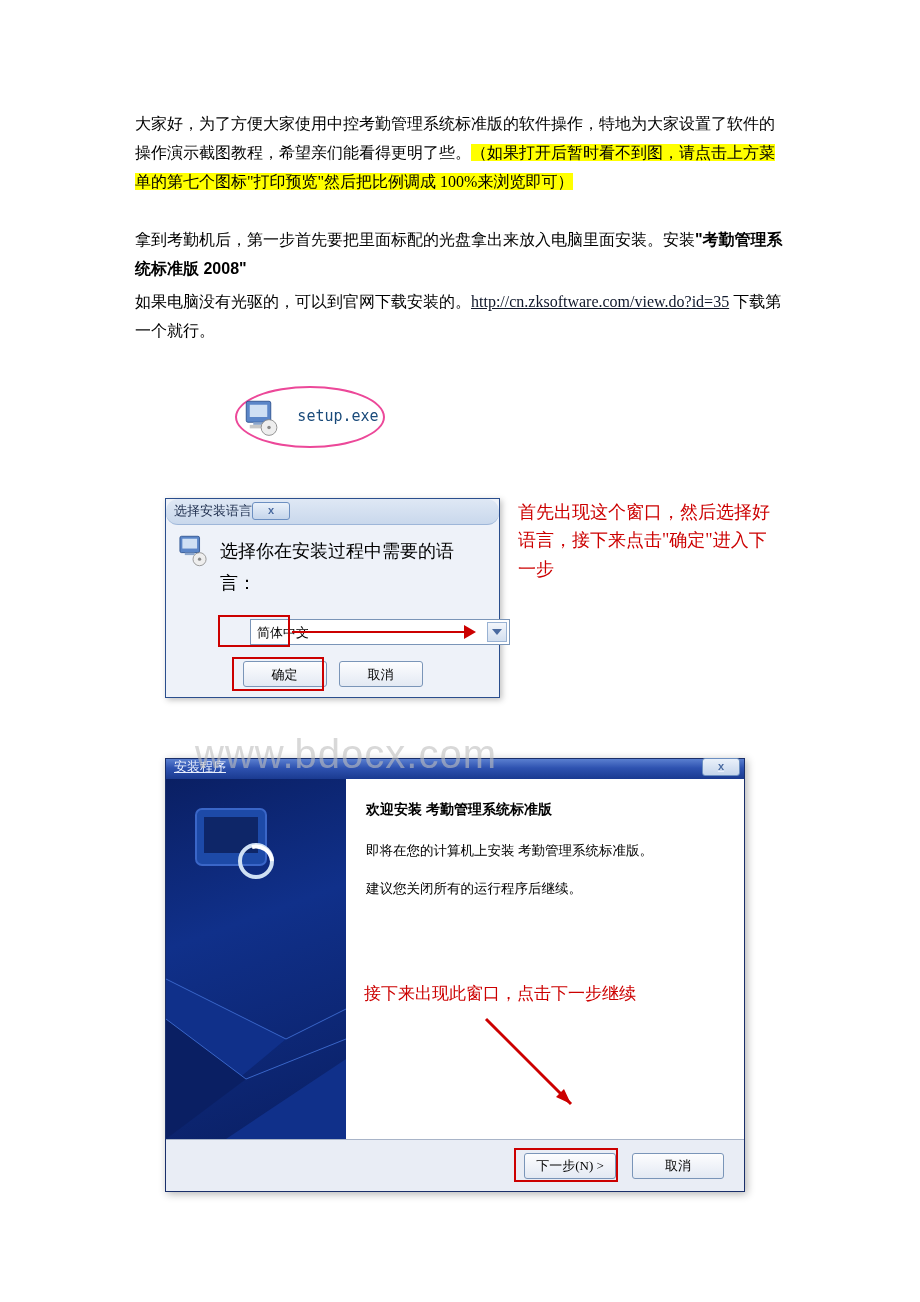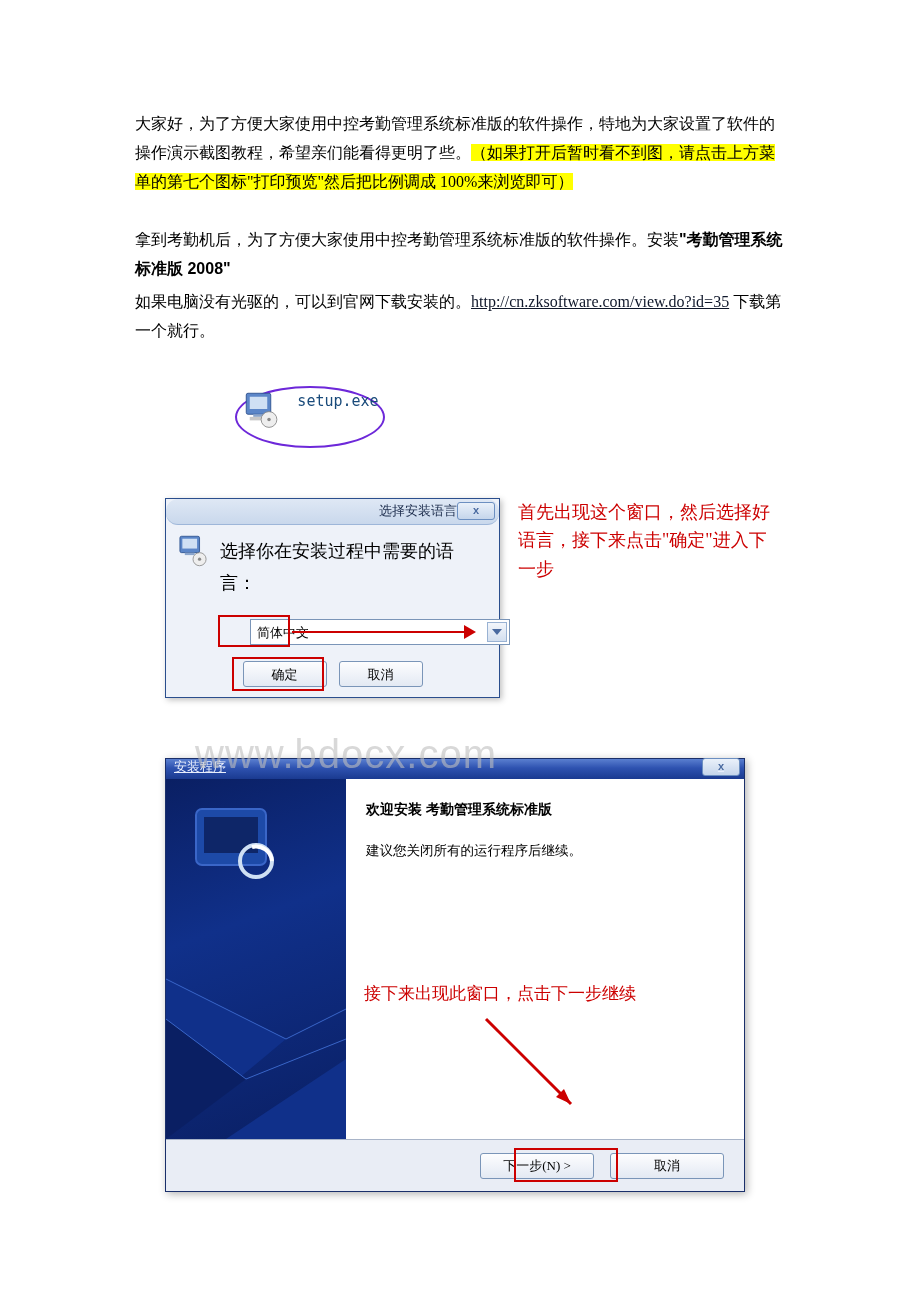--- a/index.html
+++ b/index.html
@@ -15,43 +15,43 @@
     .para { margin-bottom: 4px; }
     .highlight { background: #ffff00; }
     .bold { font-weight: bold; font-family: "SimHei", "黑体", sans-serif; }
     a.link { color: #0f172a; text-decoration: underline; }
     .section1 { margin-bottom: 30px; }
     .section2 { margin-bottom: 40px; }
 
     
     .setup-row { display: flex; align-items: center; gap: 20px; margin: 10px 0 50px 100px; }
     .setup-icon-wrap {
-      border: 2px solid #6d28d9;
+      border: 2px solid #ec4899;
       border-radius: 50%/50%;
       width: 150px; height: 62px;
-      display: flex; align-items: flex-start; justify-content: center;
+      display: flex; align-items: center; justify-content: center;
       gap: 14px;
     }
     .setup-svg { width: 42px; height: 42px; }
     .setup-label { font-family: monospace; font-size: 15px; color: #194a7a; }
     .red-note { color: #cc0000; font-size: 18px; line-height: 1.6; font-family: "SimSun", serif; }
 
     
     .lang-row { display: flex; align-items: flex-start; gap: 18px; margin: 0 0 60px 30px; }
     .lang-dialog {
       width: 335px;
       border: 1px solid #2a4e8d;
       background: #eef2f9;
       box-shadow: 2px 2px 6px rgba(0,0,0,0.25);
     }
     .lang-title {
       height: 26px;
       background: linear-gradient(#dfe8f5,#c9d8ec);
       border-bottom: 1px solid #9db6d9;
-      display: flex; align-items: center; justify-content: flex-end;
+      display: flex; align-items: center; justify-content: flex-start;
       padding: 0 4px 0 8px;
       font-size: 13px; color: #1a2a4a;
       font-family: "Microsoft YaHei", sans-serif;
       border-radius: 12px;
     }
     .close-btn {
       width: 38px; height: 18px;
       background: linear-gradient(#eaf1fa,#c5d5eb);
       border: 1px solid #6c8fc1;
       border-radius: 3px;
@@ -135,40 +135,40 @@
     .wiz-arrow-svg { position:absolute; top:230px; left:130px; width:120px; height:110px; }
     .wiz-footer {
       height: 52px;
       border-top:1px solid #a8b4c8;
       background:#e9edf5;
       display:flex; align-items:center; justify-content:flex-end;
       gap: 16px; padding-right: 20px;
       position:relative;
     }
     .wiz-btn {
-      width: 114px; height: 26px;
+      width: 92px; height: 26px;
       background: linear-gradient(#fdfdfe,#e3e9f3);
       border:1px solid #7a95b8; border-radius:3px;
       font-size:13px; font-family:"SimSun",serif;
       display:flex;align-items:center;justify-content:center;
     }
     .red-rect-next { left:348px; top:8px; width:104px; height:34px; }
   </style>
 </head>
 <body>
 
 <div class="section1">
   <p class="para">
     <span>大家好，为了方便大家使用中控考勤管理系统标准版的软件操作，特地为大家设置了软件的操作演示截图教程，希望亲们能看得更明了些。</span><span class="highlight">（如果打开后暂时看不到图，请点击上方菜单的第七个图标"打印预览"然后把比例调成 100%来浏览即可）</span>
   </p>
 </div>
 
 <div class="section2">
   <p class="para">
-    <span>拿到考勤机后，为了方便大家使用中控考勤管理系统标准版的软件操作。安装</span><span class="bold">"考勤管理系统标准版 2008"</span>
+    <span>拿到考勤机后，第一步首先要把里面标配的光盘拿出来放入电脑里面安装。安装</span><span class="bold">"考勤管理系统标准版 2008"</span>
   </p>
   <p class="para">
     <span>如果电脑没有光驱的，可以到官网下载安装的。</span><a class="link">http://cn.zksoftware.com/view.do?id=35</a><span> 下载第一个就行。</span>
   </p>
 </div>
 
 <div class="setup-row">
   <div class="setup-icon-wrap">
     <svg class="setup-svg" viewBox="0 0 48 48">
       <rect x="6" y="6" width="28" height="24" rx="2" fill="#5b86c8" stroke="#2a4e8d"></rect>
@@ -245,20 +245,21 @@
 
         <polygon points="0,200 120,260 0,360" fill="#10308a"></polygon>
         <polygon points="0,240 80,300 0,360" fill="#0a1f63"></polygon>
         <polygon points="60,360 180,280 180,360" fill="#10308a"></polygon>
         <polyline points="0,200 120,260 180,230" fill="none" stroke="#3a66c8" stroke-width="1"></polyline>
         <polyline points="0,240 80,300 180,260" fill="none" stroke="#3a66c8" stroke-width="1"></polyline>
       </svg>
     </div>
     <div class="wiz-right">
       <div class="wiz-h">欢迎安装 考勤管理系统标准版</div>
+      <div class="wiz-p">即将在您的计算机上安装 考勤管理系统标准版。</div>
       <div class="wiz-p">建议您关闭所有的运行程序后继续。</div>
       <div class="wiz-note">接下来出现此窗口，点击下一步继续</div>
       <svg class="wiz-arrow-svg" viewBox="0 0 120 110">
         <line x1="10" y1="10" x2="95" y2="95" stroke="#cc0000" stroke-width="3"></line>
         <polygon points="95,95 80,88 88,80" fill="#cc0000"></polygon>
       </svg>
     </div>
   </div>
   <div class="wiz-footer">
     <div class="wiz-btn">下一步(N) &gt;</div>

